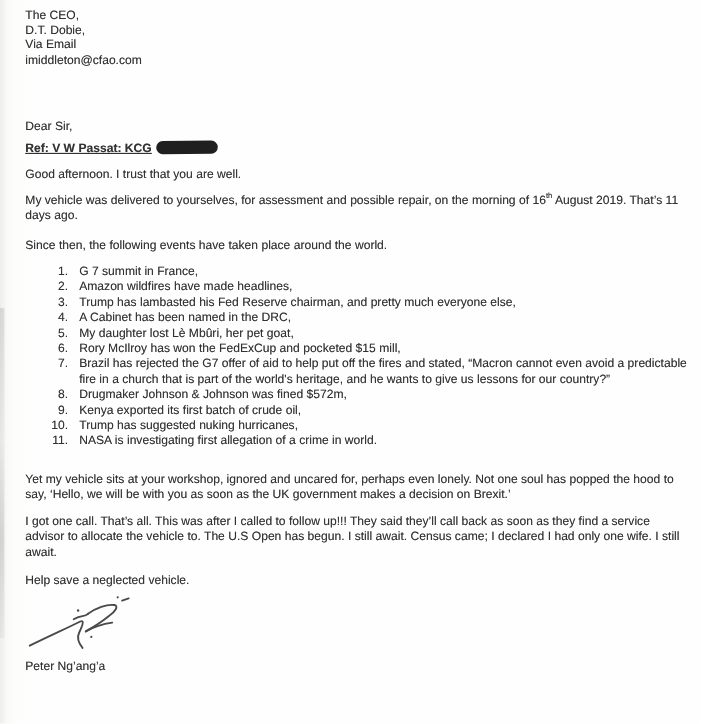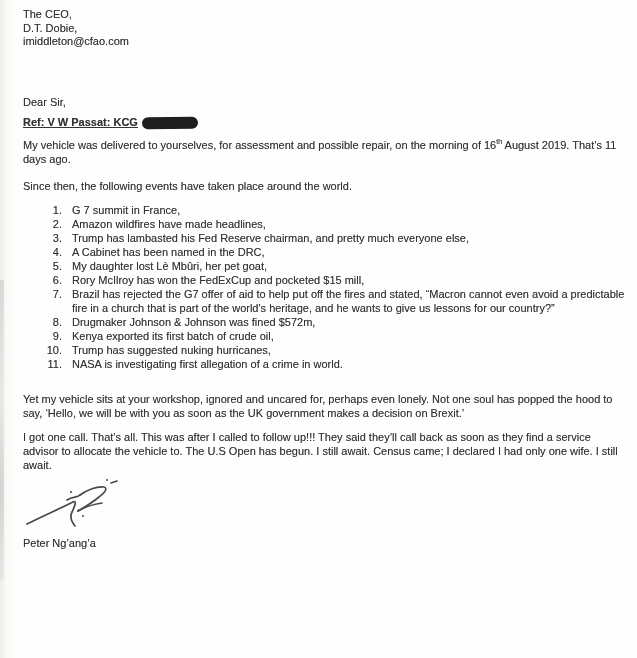--- a/index.html
+++ b/index.html
@@ -18,21 +18,21 @@
   }
   .page::after{ 
     content:"";
     position:absolute;left:0;top:280px;width:4px;height:300px;
     background:linear-gradient(to bottom,rgba(0,0,0,0.10),rgba(0,0,0,0.03) 40%,rgba(0,0,0,0.12) 70%,rgba(0,0,0,0.04));
     pointer-events:none;
   }
   p{margin:0;}
   .recipient div{line-height:13.5px;}
   .salutation{margin-top:46px;}
-  .ref-line{margin-top:6px;display:flex;align-items:flex-end;}
+  .ref-line{margin-top:6px;display:flex;align-items:flex-start;}
   .ref-text{text-decoration:underline;font-weight:bold;}
   .redaction{
     display:inline-block;width:56px;height:12px;margin-left:4px;
     background:#1f1f1f;border-radius:7px;
     transform:rotate(-0.6deg);
   }
   .greeting{margin-top:10px;}
   .para-delivery{margin-top:9px;}
   .para-intro{margin-top:13px;}
   sup{font-size:7px;line-height:0;}
@@ -53,30 +53,32 @@
   .signer{margin-top:2px;}
 </style>
 </head>
 <body>
 
 <div class="page">
 
   <div class="recipient">
     <div>The CEO,</div>
     <div>D.T. Dobie,</div>
+    <div>Via Email</div>
     <div>imiddleton@cfao.com</div>
   </div>
 
   <p class="salutation">Dear Sir,</p>
 
   <p class="ref-line">
     <span class="ref-text">Ref: V W Passat: KCG</span>
     <span class="redaction"></span>
   </p>
 
+  <p class="greeting">Good afternoon. I trust that you are well.</p>
 
   <p class="para-delivery"><span>My vehicle was delivered to yourselves, for assessment and possible repair, on the morning of 16</span><sup>th</sup><span> August 2019. That’s 11 days ago.</span></p>
 
   <p class="para-intro">Since then, the following events have taken place around the world.</p>
 
   <ol>
       <li>G 7 summit in France,</li>
       <li>Amazon wildfires have made headlines,</li>
       <li>Trump has lambasted his Fed Reserve chairman, and pretty much everyone else,</li>
       <li>A Cabinet has been named in the DRC,</li>
@@ -86,20 +88,21 @@
       <li>Drugmaker Johnson &amp; Johnson was fined $572m,</li>
       <li>Kenya exported its first batch of crude oil,</li>
       <li>Trump has suggested nuking hurricanes,</li>
       <li>NASA is investigating first allegation of a crime in world.</li>
     </ol>
 
   <p class="para-neglect">Yet my vehicle sits at your workshop, ignored and uncared for, perhaps even lonely. Not one soul has popped the hood to say, ‘Hello, we will be with you as soon as the UK government makes a decision on Brexit.’</p>
 
   <p class="para-call">I got one call. That’s all. This was after I called to follow up!!! They said they’ll call back as soon as they find a service advisor to allocate the vehicle to. The U.S Open has begun. I still await. Census came; I declared I had only one wife. I still await.</p>
 
+  <p class="para-help">Help save a neglected vehicle.</p>
 
 
   <div class="signature">
     <svg width="110" height="56" viewBox="0 0 110 56">
       <g fill="none" stroke="#4a4a4a" stroke-width="1.7" stroke-linecap="round">
         <path d="M4,46 C20,38 38,30 50,24 C54,22 52,28 49,34 C47,38 48,43 52,48"></path>
         <path d="M44,22 C50,18 54,20 57,17"></path>
         <path d="M57,17 C64,12 74,8 81,9 C85,10 82,15 76,19 C70,24 62,29 55,33"></path>
         <path d="M55,33 C62,29 72,26 79,25"></path>
         <path d="M88,5 L94,3"></path>

